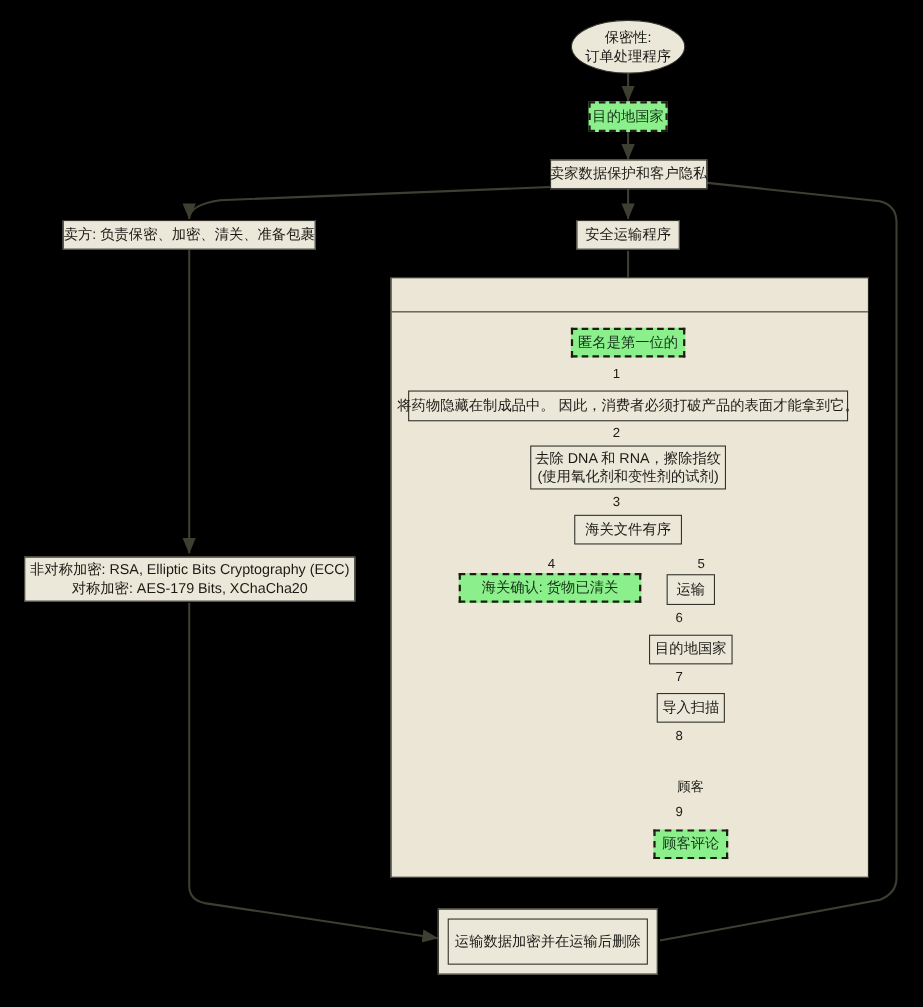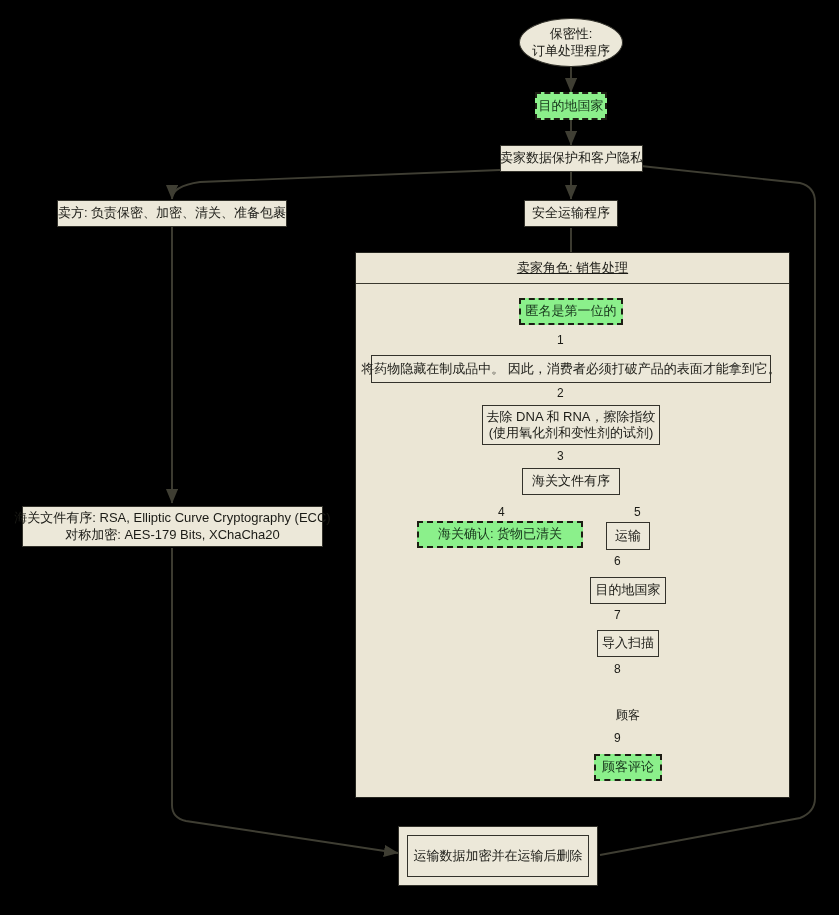--- a/index.html
+++ b/index.html
@@ -100,34 +100,31 @@
 
   <div class="node plain" style="left:57px;top:200px;width:230px;height:27px;">
     <span>卖方: 负责保密、加密、清关、准备包裹</span>
   </div>
 
   <div class="node plain" style="left:524px;top:200px;width:94px;height:27px;">
     <span>安全运输程序</span>
   </div>
 
   <div class="node plain" style="left:22px;top:506px;width:301px;height:41px;flex-direction:column;">
-    <span>海关文件有序: RSA, Elliptic Curve Cryptography (ECC)</span>
+    <span>非对称加密: RSA, Elliptic Bits Cryptography (ECC)</span>
     <span>对称加密: AES-179 Bits, XChaCha20</span>
   </div>
 
   <div class="node dbl" style="left:398px;top:826px;width:200px;height:60px;position:absolute;">
     <div class="inner">
       <span>运输数据加密并在运输后删除</span>
     </div>
   </div>
 
   <div class="cluster" style="left:355px;top:252px;width:435px;height:546px;">
-    <div class="cluster-title">
-      <span>卖家角色: 销售处理</span>
-    </div>
     <div class="cluster-rule"></div>
   </div>
 
   <div class="node green" style="left:519px;top:298px;width:104px;height:27px;">
     <span>匿名是第一位的</span>
   </div>
 
   <div class="node sub-node" style="left:482px;top:405px;width:178px;height:40px;flex-direction:column;">
     <span>去除 DNA 和 RNA，擦除指纹</span>
     <span>(使用氧化剂和变性剂的试剂)</span>

